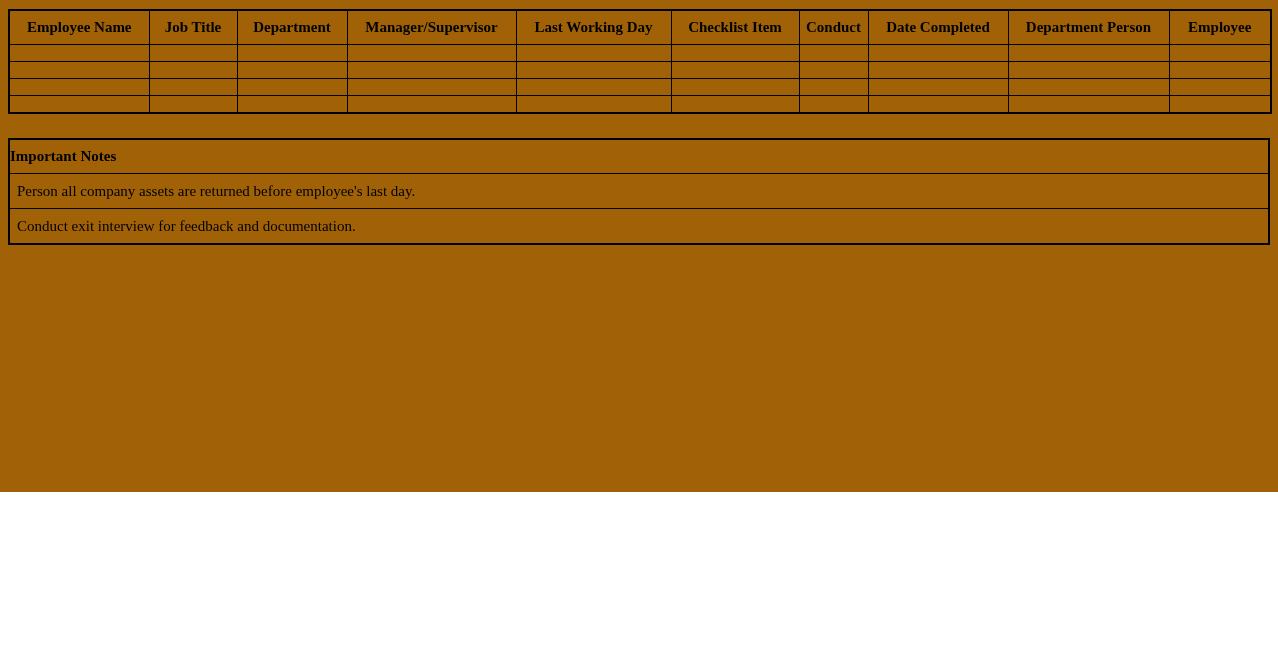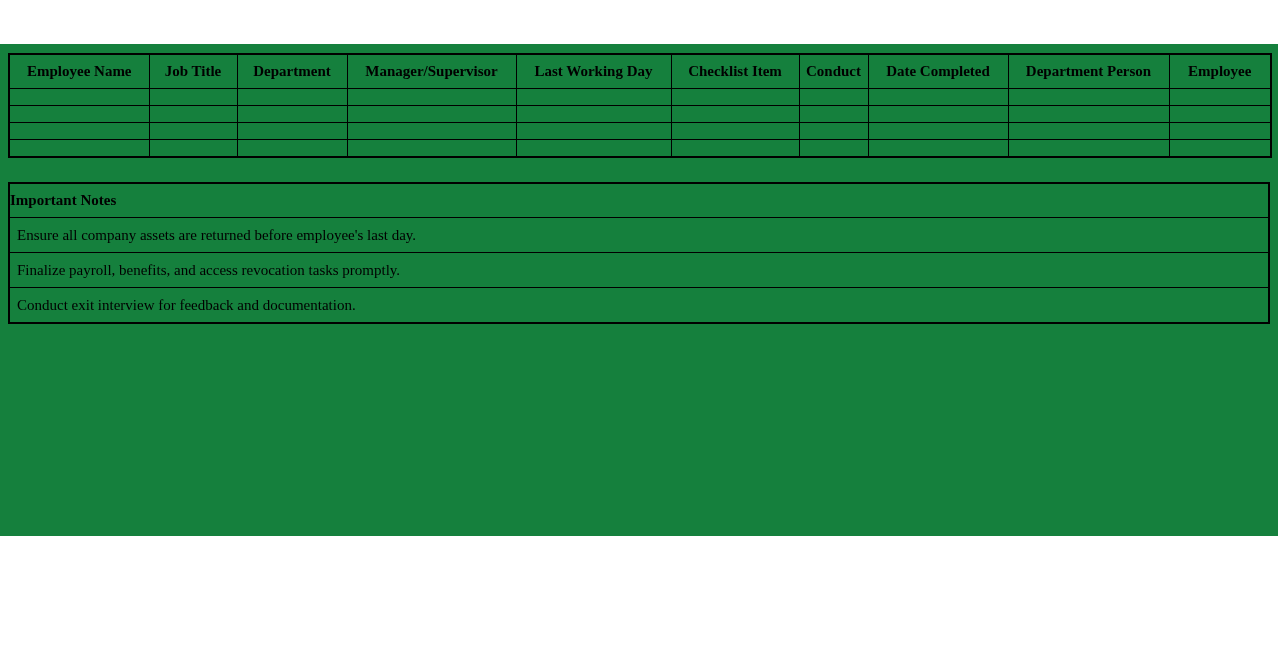--- a/index.html
+++ b/index.html
@@ -6,23 +6,22 @@
     margin: 0;
     padding: 0;
     background: #ffffff;
     color: #000000;
     font-family: "Liberation Serif", serif;
   }
   .page {
     position: relative;
     width: 1278px;
     height: 492px;
-    background: #15803d;
+    background: #a16207;
     overflow: hidden;
-    margin-top: 44px;
   }
   table {
     border-collapse: collapse;
     table-layout: fixed;
     margin-left: 8px;
     border: 2px solid #000000;
   }
   th, td {
     border: 1px solid #000000;
     overflow: hidden;
@@ -152,24 +151,21 @@
   </table>
 
   <table class="notes-table">
     <thead>
       <tr>
         <th>Important Notes</th>
       </tr>
     </thead>
     <tbody>
       <tr>
-        <td>Ensure all company assets are returned before employee's last day.</td>
-      </tr>
-      <tr>
-        <td>Finalize payroll, benefits, and access revocation tasks promptly.</td>
+        <td>Person all company assets are returned before employee's last day.</td>
       </tr>
       <tr>
         <td>Conduct exit interview for feedback and documentation.</td>
       </tr>
     </tbody>
   </table>
 
 </div>
 
 </body></html>

